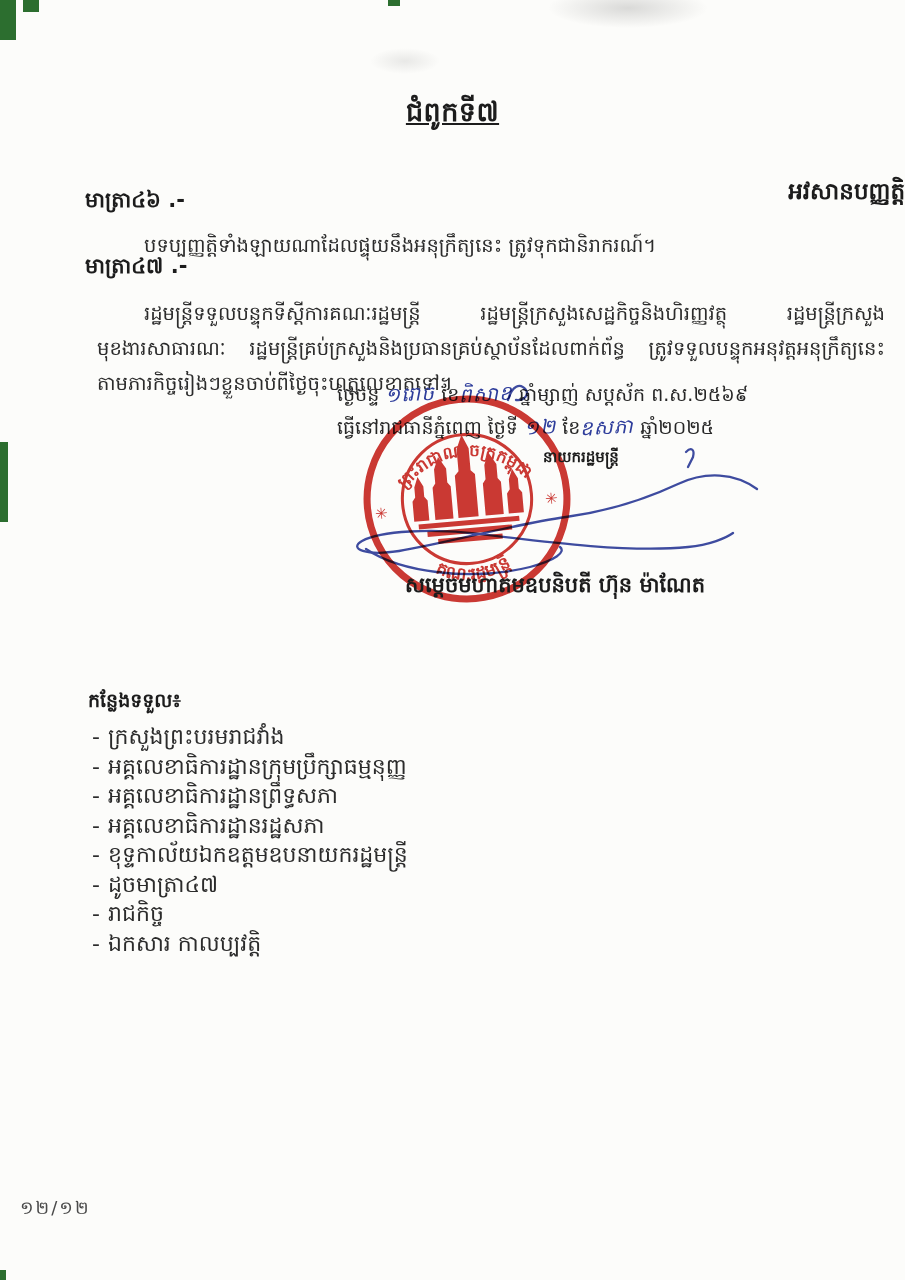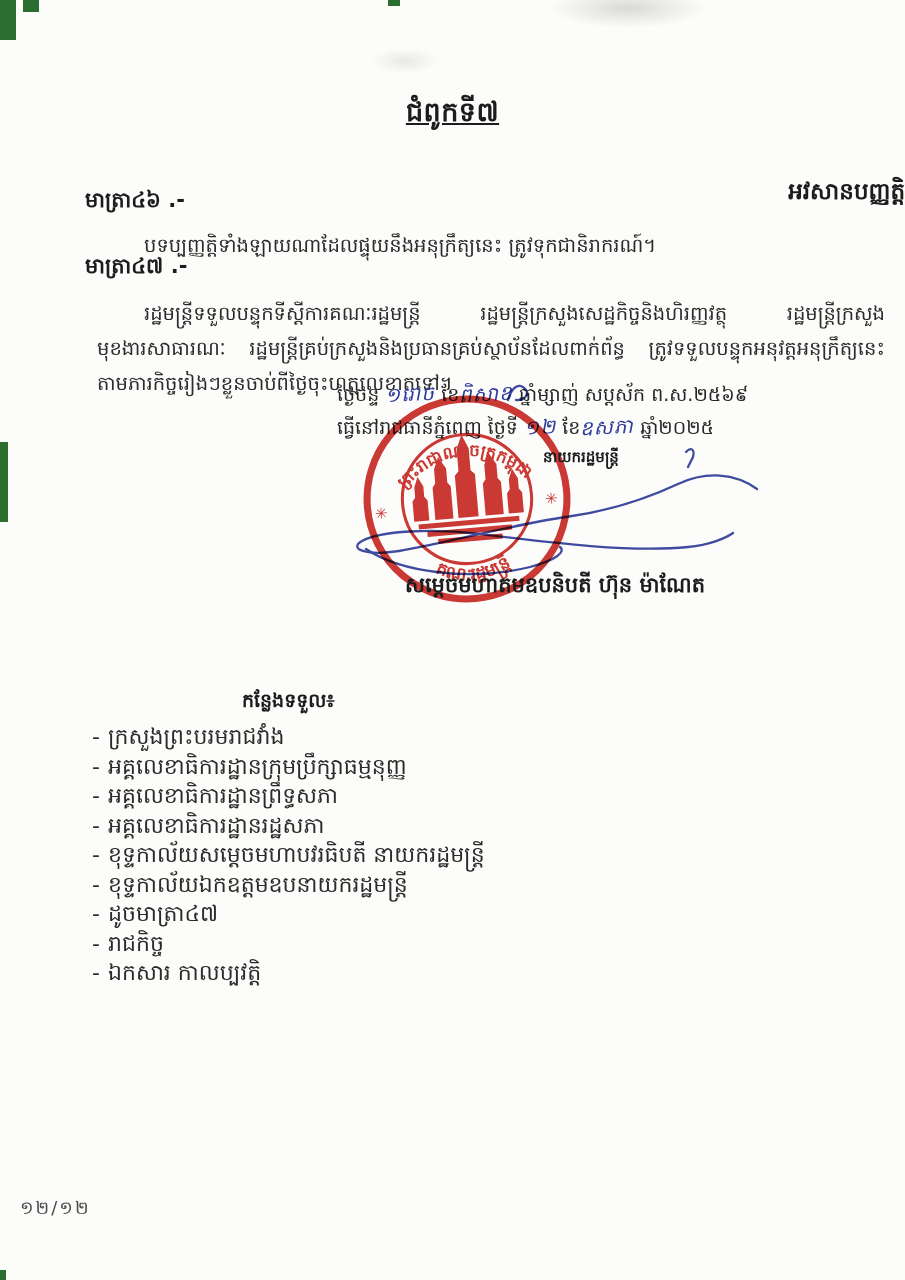--- a/index.html
+++ b/index.html
@@ -42,21 +42,21 @@
 
   .seal{position:absolute;left:360px;top:392px;width:214px;height:214px;
     mix-blend-mode:multiply;opacity:.9;transform:rotate(-5deg);}
   .pm-title{position:absolute;left:543px;top:447px;font-size:15px;font-weight:700;color:#1c1c1c;}
   .signature-ink{position:absolute;left:0;top:0;width:905px;height:1280px;
     pointer-events:none;mix-blend-mode:multiply;}
   .signer{position:absolute;left:325px;top:571px;width:460px;text-align:center;
     font-size:21px;font-weight:700;color:#1c1c1c;}
 
   .recipients{position:absolute;left:88px;top:688px;}
-  .rec-head{font-size:19px;font-weight:700;color:#1c1c1c;margin-bottom:6px;text-align:center;}
+  .rec-head{font-size:19px;font-weight:700;color:#1c1c1c;margin-bottom:6px;}
   .rec-list{list-style:none;margin:4px;padding:0;font-size:22px;color:#2b2b2b;}
   .rec-list li{line-height:29.5px;}
   .dash{display:inline-block;width:16px;}
 
   .pagenum{position:absolute;left:0;top:1196px;width:100%;text-align:left;
     font-size:18px;color:#4a4a4a;letter-spacing:2px;margin-left:20px;}
 </style>
 </head>
 <body>
 
@@ -138,21 +138,20 @@
 
   <div class="signer">សម្តេចមហាតមឧបនិបតី ហ៊ុន ម៉ាណែត</div>
 
   <div class="recipients">
     <div class="rec-head">កន្លែងទទួល៖</div>
     <ul class="rec-list">
       <li><span class="dash">-</span><span>ក្រសួងព្រះបរមរាជវាំង</span></li>
       <li><span class="dash">-</span><span>អគ្គលេខាធិការដ្ឋានក្រុមប្រឹក្សាធម្មនុញ្ញ</span></li>
       <li><span class="dash">-</span><span>អគ្គលេខាធិការដ្ឋានព្រឹទ្ធសភា</span></li>
       <li><span class="dash">-</span><span>អគ្គលេខាធិការដ្ឋានរដ្ឋសភា</span></li>
-      <li><span class="dash">-</span><span>ខុទ្ទកាល័យសម្តេចមហាបវរធិបតី នាយករដ្ឋមន្ត្រី</span></li>
       <li><span class="dash">-</span><span>ខុទ្ទកាល័យឯកឧត្តមឧបនាយករដ្ឋមន្ត្រី</span></li>
       <li><span class="dash">-</span><span>ដូចមាត្រា៤៧</span></li>
       <li><span class="dash">-</span><span>រាជកិច្ច</span></li>
       <li><span class="dash">-</span><span>ឯកសារ កាលប្បវត្តិ</span></li>
     </ul>
   </div>
 
   <div class="pagenum">១២/១២</div>
 </div>
 

